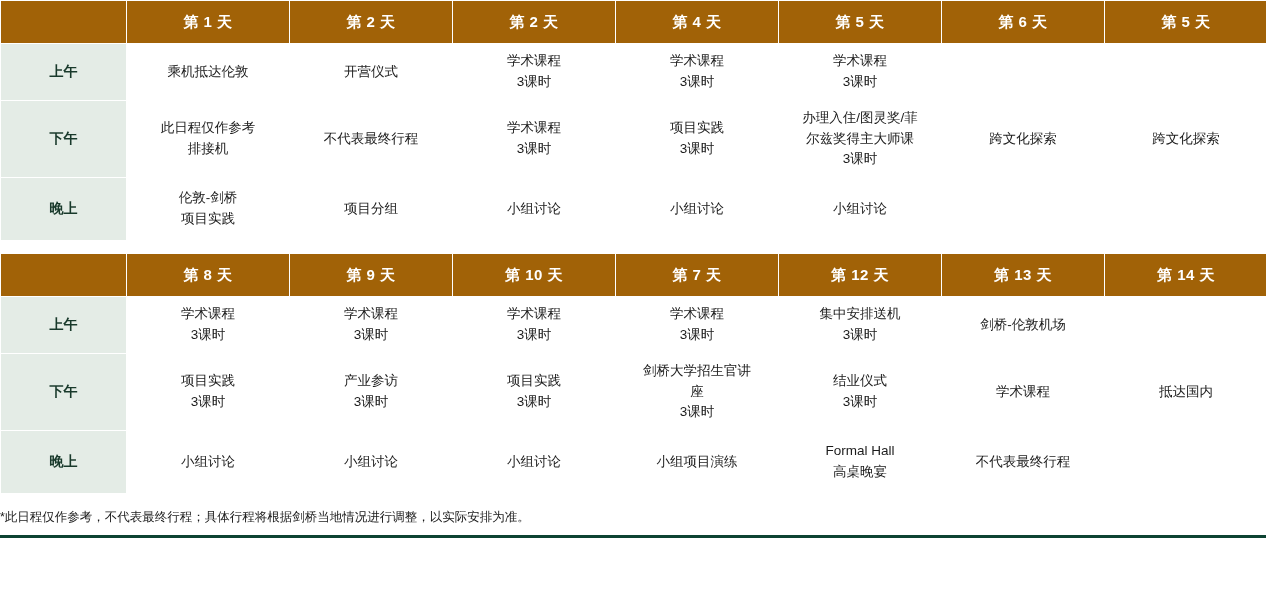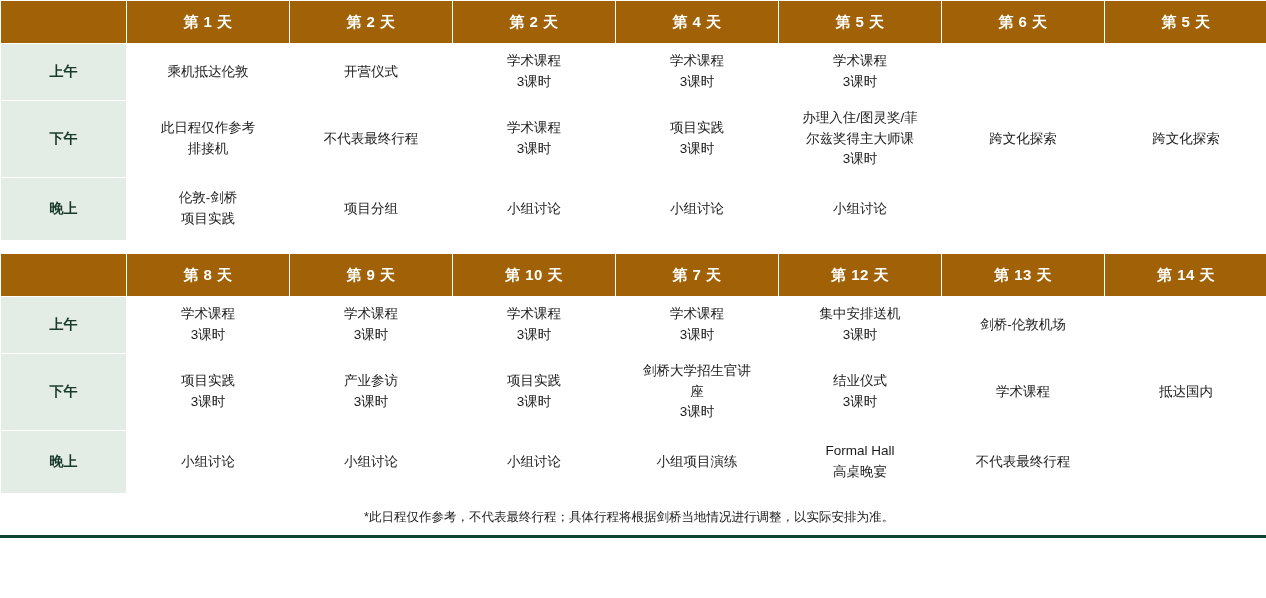--- a/index.html
+++ b/index.html
@@ -65,21 +65,21 @@
   .cell .l {
     display: block;
   }
   .r-am  { height: 56px; }
   .r-pm  { height: 76px; }
   .r-eve { height: 62px; }
   .empty-cell {
     background: #ffffff;
   }
   .footnote {
-    text-align: center;
+    text-align: left;
     font-size: 12.5px;
     color: #1a1a1a;
     padding: 14px 8px 0 0;
     line-height: 1.5;
   }
   .bottom-rule {
     width: 1266px;
     height: 3px;
     background: #0d4332;
     margin-top: 8px;

